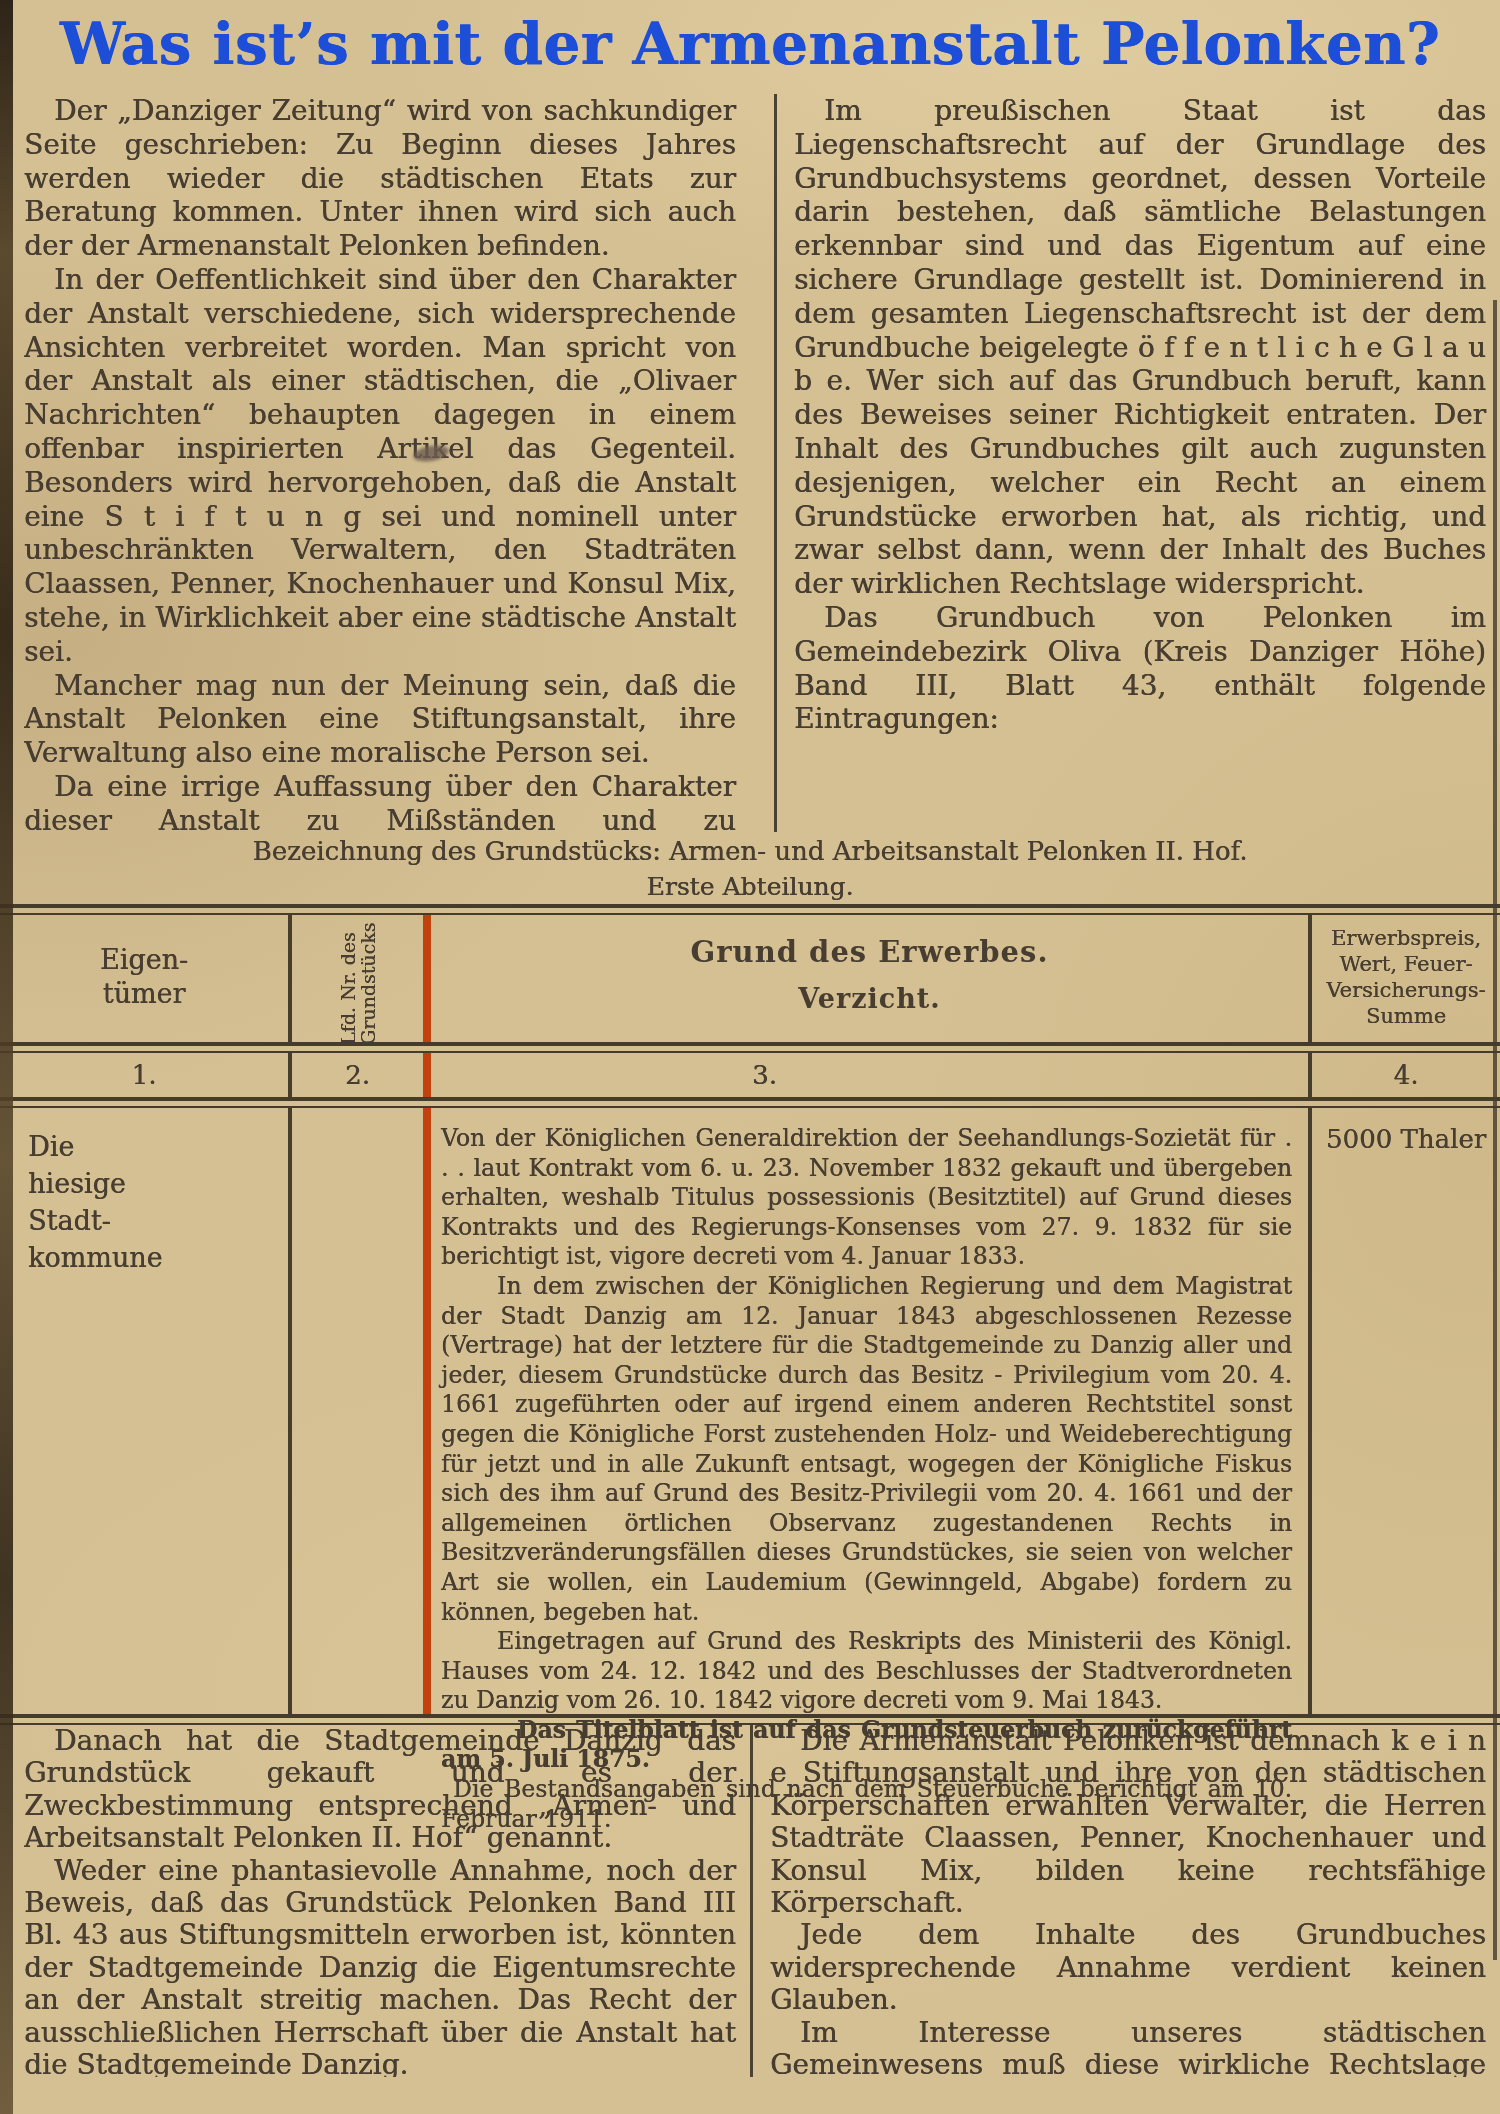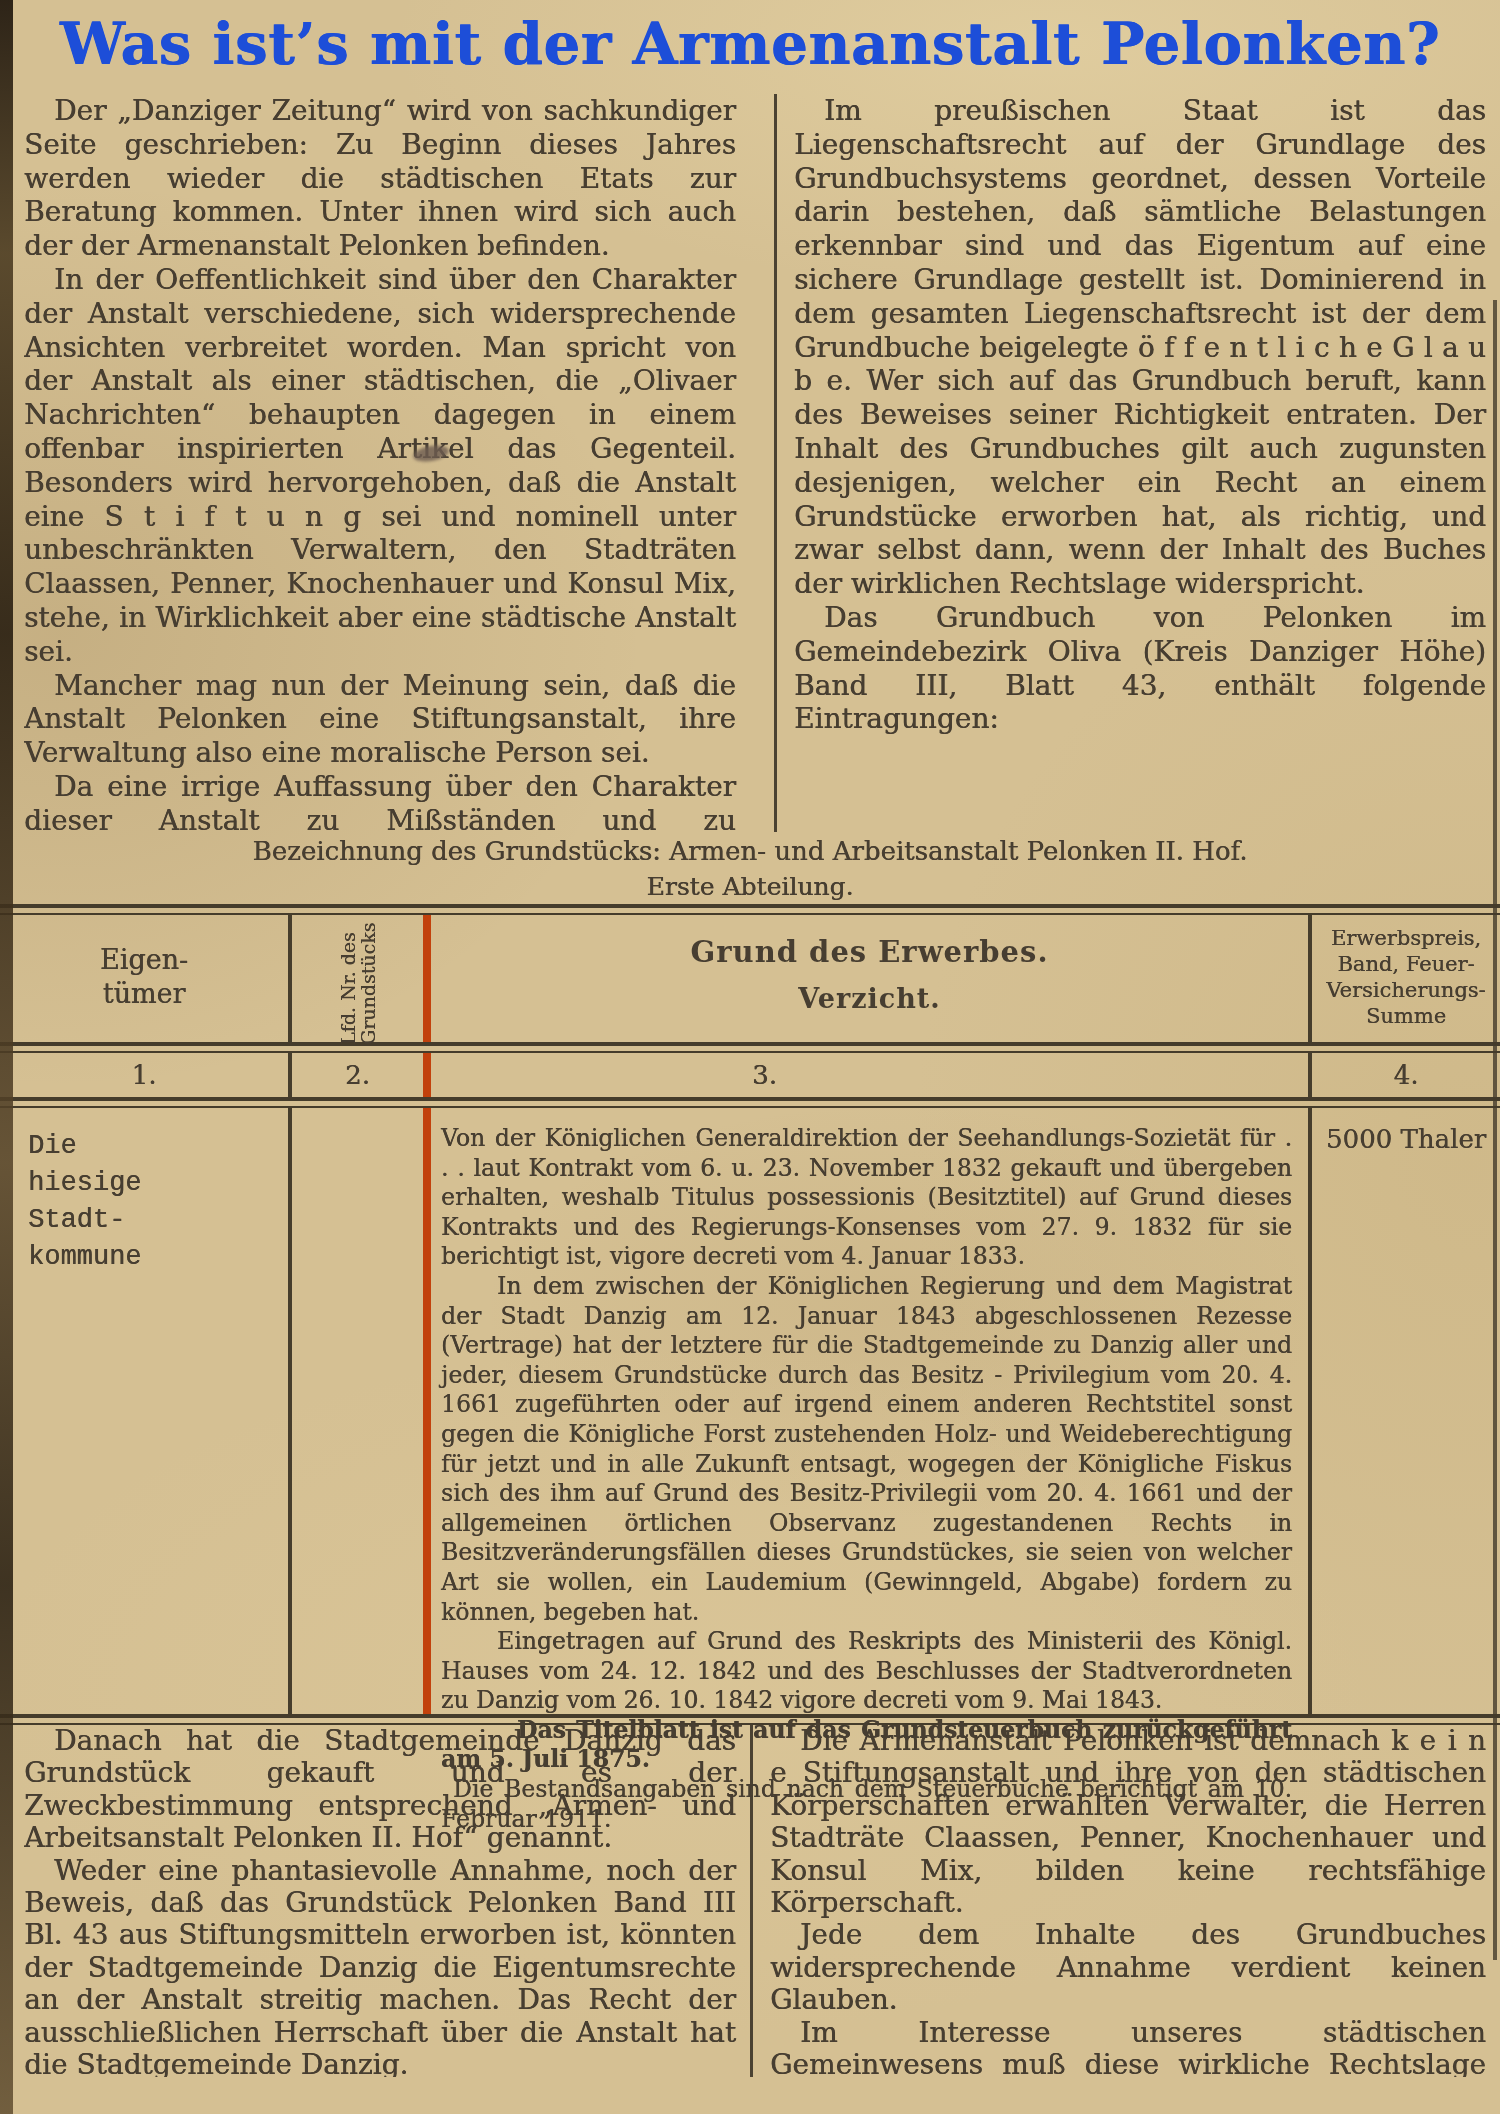--- a/index.html
+++ b/index.html
@@ -53,21 +53,21 @@
   .h-owner{padding-top:28px;text-align:center;font-size:27px;line-height:34px;text-shadow:.4px 0 0 currentColor;}
   .h-rot{position:absolute;left:50%;top:50%;transform:translate(-50%,-50%) rotate(-90deg);
     width:132px;font-size:19px;line-height:20px;text-align:left;white-space:normal;text-shadow:.3px 0 0 currentColor;}
   .h-grund{text-align:center;font-size:29px;font-weight:700;padding-top:20px;letter-spacing:1px;}
   .h-verz{text-align:center;font-size:27px;font-weight:700;padding-top:14px;letter-spacing:1px;}
   .h-preis{padding-top:10px;text-align:center;font-size:21px;line-height:26px;text-shadow:.3px 0 0 currentColor;}
 
   .num{font-size:26px;text-align:center;padding-top:7px;text-shadow:.4px 0 0 currentColor;}
   .num3{padding-right:210px;}
 
-  .owner-lines{padding:20px 20px 0 28px;font-size:27px;line-height:37px;text-shadow:.4px 0 0 currentColor;font-family:Liberation Mono, monospace;}
+  .owner-lines{padding:20px 20px 0 28px;font-size:27px;line-height:37px;text-shadow:.4px 0 0 currentColor;}
   .acq{padding:16px 16px 0 10px;}
   .acq p{margin:0;font-size:23.5px;line-height:29.6px;text-align:justify;text-indent:0;
     text-shadow:.35px 0 0 currentColor;}
   .acq p.ind{text-indent:56px;}
   .acq p.ind-lg{text-indent:76px;font-weight:bold;}
   .acq p.ind-sm{text-indent:12px;}
   .price{padding-top:16px;text-align:center;font-size:26px;text-shadow:.4px 0 0 currentColor;}
 </style>
 </head>
 <body>
@@ -108,21 +108,21 @@
   <div class="tc tc2">
     <div class="h-rot">Lfd. Nr. des Grundstücks</div>
   </div>
   <div class="tc tc3">
     <div class="h-grund">Grund des Erwerbes.</div>
     <div class="h-verz">Verzicht.</div>
   </div>
   <div class="tc tc4">
     <div class="h-preis">
       <div>Erwerbspreis,</div>
-      <div>Band, Feuer-</div>
+      <div>Wert, Feuer-</div>
       <div>Versicherungs-</div>
       <div>Summe</div>
     </div>
   </div>
 </div>
 
 <div class="dbl"></div>
 
 <div class="trow tnums">
   <div class="tc tc1 num">1.</div>

